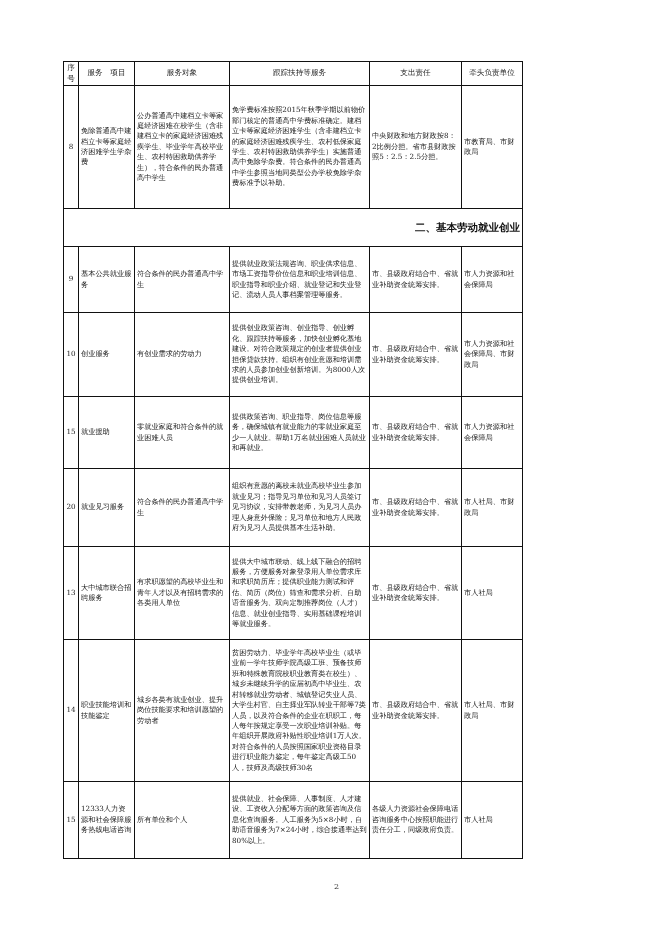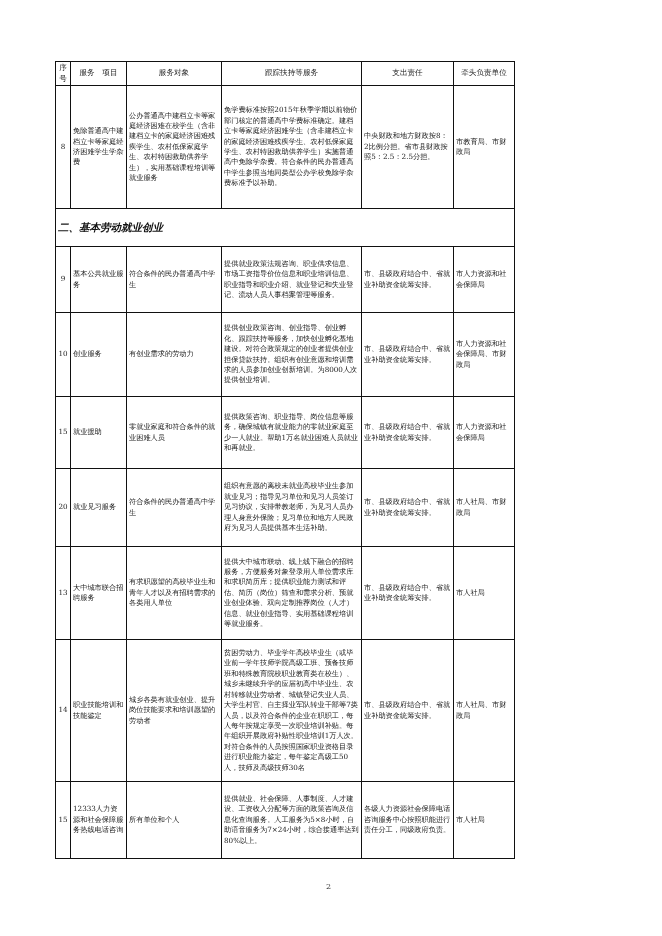--- a/index.html
+++ b/index.html
@@ -1,28 +1,28 @@
 <!DOCTYPE html>
 <html><head>
 <meta charset="utf-8">
 <style>
   html, body { margin: 0; padding: 0; background: #ffffff; }
   body { width: 662px; height: 936px; position: relative; overflow: hidden;
          font-family: "DejaVu Serif", "Liberation Serif", serif; color: #1a1a1a; }
-  .page { position: absolute; left: 0; top: 0; width: 598px; height: 936px; }
+  .page { position: absolute; left: 8px; top: 0; width: 598px; height: 936px; }
   table.svc { position: absolute; left: 55px; top: 61px; border-collapse: collapse;
               table-layout: fixed; width: 459px; }
   table.svc td, table.svc th { border: 1px solid #111; padding: 1px 2px; vertical-align: middle;
               font-size: 7.2px; line-height: 10.4px; font-weight: normal; word-break: break-all; }
   table.svc th { font-family: "DejaVu Sans", "Liberation Sans", sans-serif; text-align: center;
               font-size: 7.6px; color: #222; }
   td.no { text-align: center; padding: 0; }
   td.left { text-align: left; }
-  tr.section td { text-align: left; font-family: "DejaVu Sans", "Liberation Sans", sans-serif;
-              font-weight: bold; font-size: 10.5px; color: #111; font-style: italic; }
+  tr.section td { text-align: right; font-family: "DejaVu Sans", "Liberation Sans", sans-serif;
+              font-weight: bold; font-size: 10.5px; color: #111; }
   .pagenum { position: absolute; left: 326px; top: 882px; font-size: 8px; color: #333;
              font-family: "DejaVu Serif", serif; }
 </style>
 </head>
 <body>
 
 <div class="page">
   <table class="svc">
     <colgroup>
       <col style="width:15px">
@@ -38,21 +38,21 @@
       <th>服务　项目</th>
       <th>服务对象</th>
       <th>跟踪扶持等服务</th>
       <th>支出责任</th>
       <th>牵头负责单位</th>
     </tr>
 
     <tr style="height:123px">
       <td class="no">8</td>
       <td class="left">免除普通高中建档立卡等家庭经济困难学生学杂费</td>
-      <td class="left">公办普通高中建档立卡等家庭经济困难在校学生（含非建档立卡的家庭经济困难残疾学生、农村低保家庭学生、农村特困救助供养学生），实用基础课程培训等就业服务</td>
+      <td class="left">公办普通高中建档立卡等家庭经济困难在校学生（含非建档立卡的家庭经济困难残疾学生、毕业学年高校毕业生、农村特困救助供养学生），符合条件的民办普通高中学生</td>
       <td class="left">免学费标准按照2015年秋季学期以前物价部门核定的普通高中学费标准确定。建档立卡等家庭经济困难学生（含非建档立卡的家庭经济困难残疾学生、农村低保家庭学生、农村特困救助供养学生）实施普通高中免除学杂费。符合条件的民办普通高中学生参照当地同类型公办学校免除学杂费标准予以补助。</td>
       <td class="left">中央财政和地方财政按8：2比例分担。省市县财政按照5：2.5：2.5分担。</td>
       <td class="left">市教育局、市财政局</td>
     </tr>
 
     <tr class="section" style="height:38px">
       <td colspan="6">二、基本劳动就业创业</td>
     </tr>
 
     <tr style="height:66px">
@@ -88,21 +88,21 @@
       <td class="left">符合条件的民办普通高中学生</td>
       <td class="left">组织有意愿的离校未就业高校毕业生参加就业见习；指导见习单位和见习人员签订见习协议，安排带教老师，为见习人员办理人身意外保险；见习单位和地方人民政府为见习人员提供基本生活补助。</td>
       <td class="left">市、县级政府结合中、省就业补助资金统筹安排。</td>
       <td class="left">市人社局、市财政局</td>
     </tr>
 
     <tr style="height:93px">
       <td class="no">13</td>
       <td class="left">大中城市联合招聘服务</td>
       <td class="left">有求职愿望的高校毕业生和青年人才以及有招聘需求的各类用人单位</td>
-      <td class="left">提供大中城市联动、线上线下融合的招聘服务，方便服务对象登录用人单位需求库和求职简历库；提供职业能力测试和评估、简历（岗位）筛查和需求分析、预就业创业体验、双向定制推荐岗位（人才）信息、就业创业指导、实用基础课程培训等就业服务。</td>
+      <td class="left">提供大中城市联动、线上线下融合的招聘服务，方便服务对象登录用人单位需求库和求职简历库；提供职业能力测试和评估、简历（岗位）筛查和需求分析、自助语音服务为、双向定制推荐岗位（人才）信息、就业创业指导、实用基础课程培训等就业服务。</td>
       <td class="left">市、县级政府结合中、省就业补助资金统筹安排。</td>
       <td class="left">市人社局</td>
     </tr>
 
     <tr style="height:142px">
       <td class="no">14</td>
       <td class="left">职业技能培训和技能鉴定</td>
       <td class="left">城乡各类有就业创业、提升岗位技能要求和培训愿望的劳动者</td>
       <td class="left" style="overflow:hidden">
         <div style="max-height:140px;overflow:hidden">贫困劳动力、毕业学年高校毕业生（或毕业前一学年技师学院高级工班、预备技师班和特殊教育院校职业教育类在校生）、城乡未继续升学的应届初高中毕业生、农村转移就业劳动者、城镇登记失业人员、大学生村官、自主择业军队转业干部等7类人员，以及符合条件的企业在职职工，每人每年按规定享受一次职业培训补贴。每年组织开展政府补贴性职业培训1万人次。对符合条件的人员按照国家职业资格目录进行职业能力鉴定，每年鉴定高级工50人，技师及高级技师30名</div>

